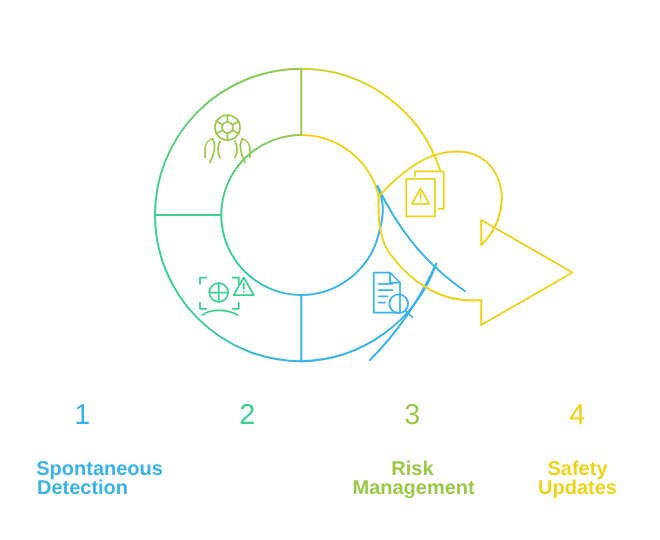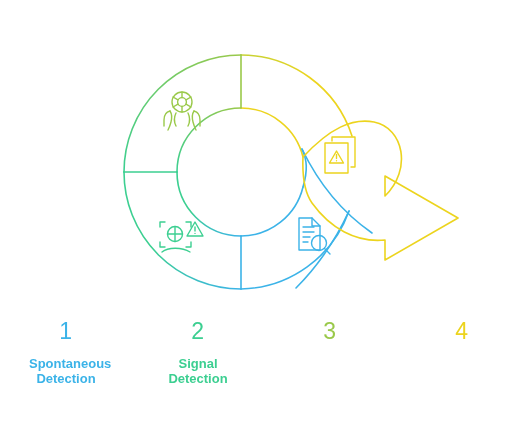--- a/index.html
+++ b/index.html
@@ -46,24 +46,24 @@
     text-align: center;
   }
   .legend-num {
     font-size: 23px;
     line-height: 26px;
     font-weight: 400;
     margin-top: 10px;
     letter-spacing: 0.5px;
   }
   .legend-label {
-    font-size: 13px;
+    font-size: 16px;
     line-height: 15px;
     font-weight: 700;
-    margin-top: 12px;
+    margin-top: 24px;
     max-width: 96px;
   }
   .lbl-1 { max-width: 74px; }
 </style>
 </head>
 <body>
 
 <div id="diagram-root">
 
   <svg id="cycle-svg" viewBox="0 0 528 310">
@@ -194,25 +194,26 @@
       <div class="legend-num" style="color:#3bb3e8">1</div>
       <div class="legend-label lbl-1" style="color:#3bb3e8">
         <span>Spontaneous</span>
         <br>
         <span>Detection</span>
       </div>
     </div>
 
     <div class="legend-col">
       <div class="legend-num" style="color:#3ccf91">2</div>
-      <div class="legend-label" style="color:#3ccf91">Signal Detection</div>
     </div>
 
     <div class="legend-col">
       <div class="legend-num" style="color:#9ac94a">3</div>
+      <div class="legend-label" style="color:#9ac94a">Risk Management</div>
     </div>
 
     <div class="legend-col">
       <div class="legend-num" style="color:#ecd41e">4</div>
+      <div class="legend-label" style="color:#ecd41e">Safety Updates</div>
     </div>
 
   </div>
 </div>
 
 </body></html>

